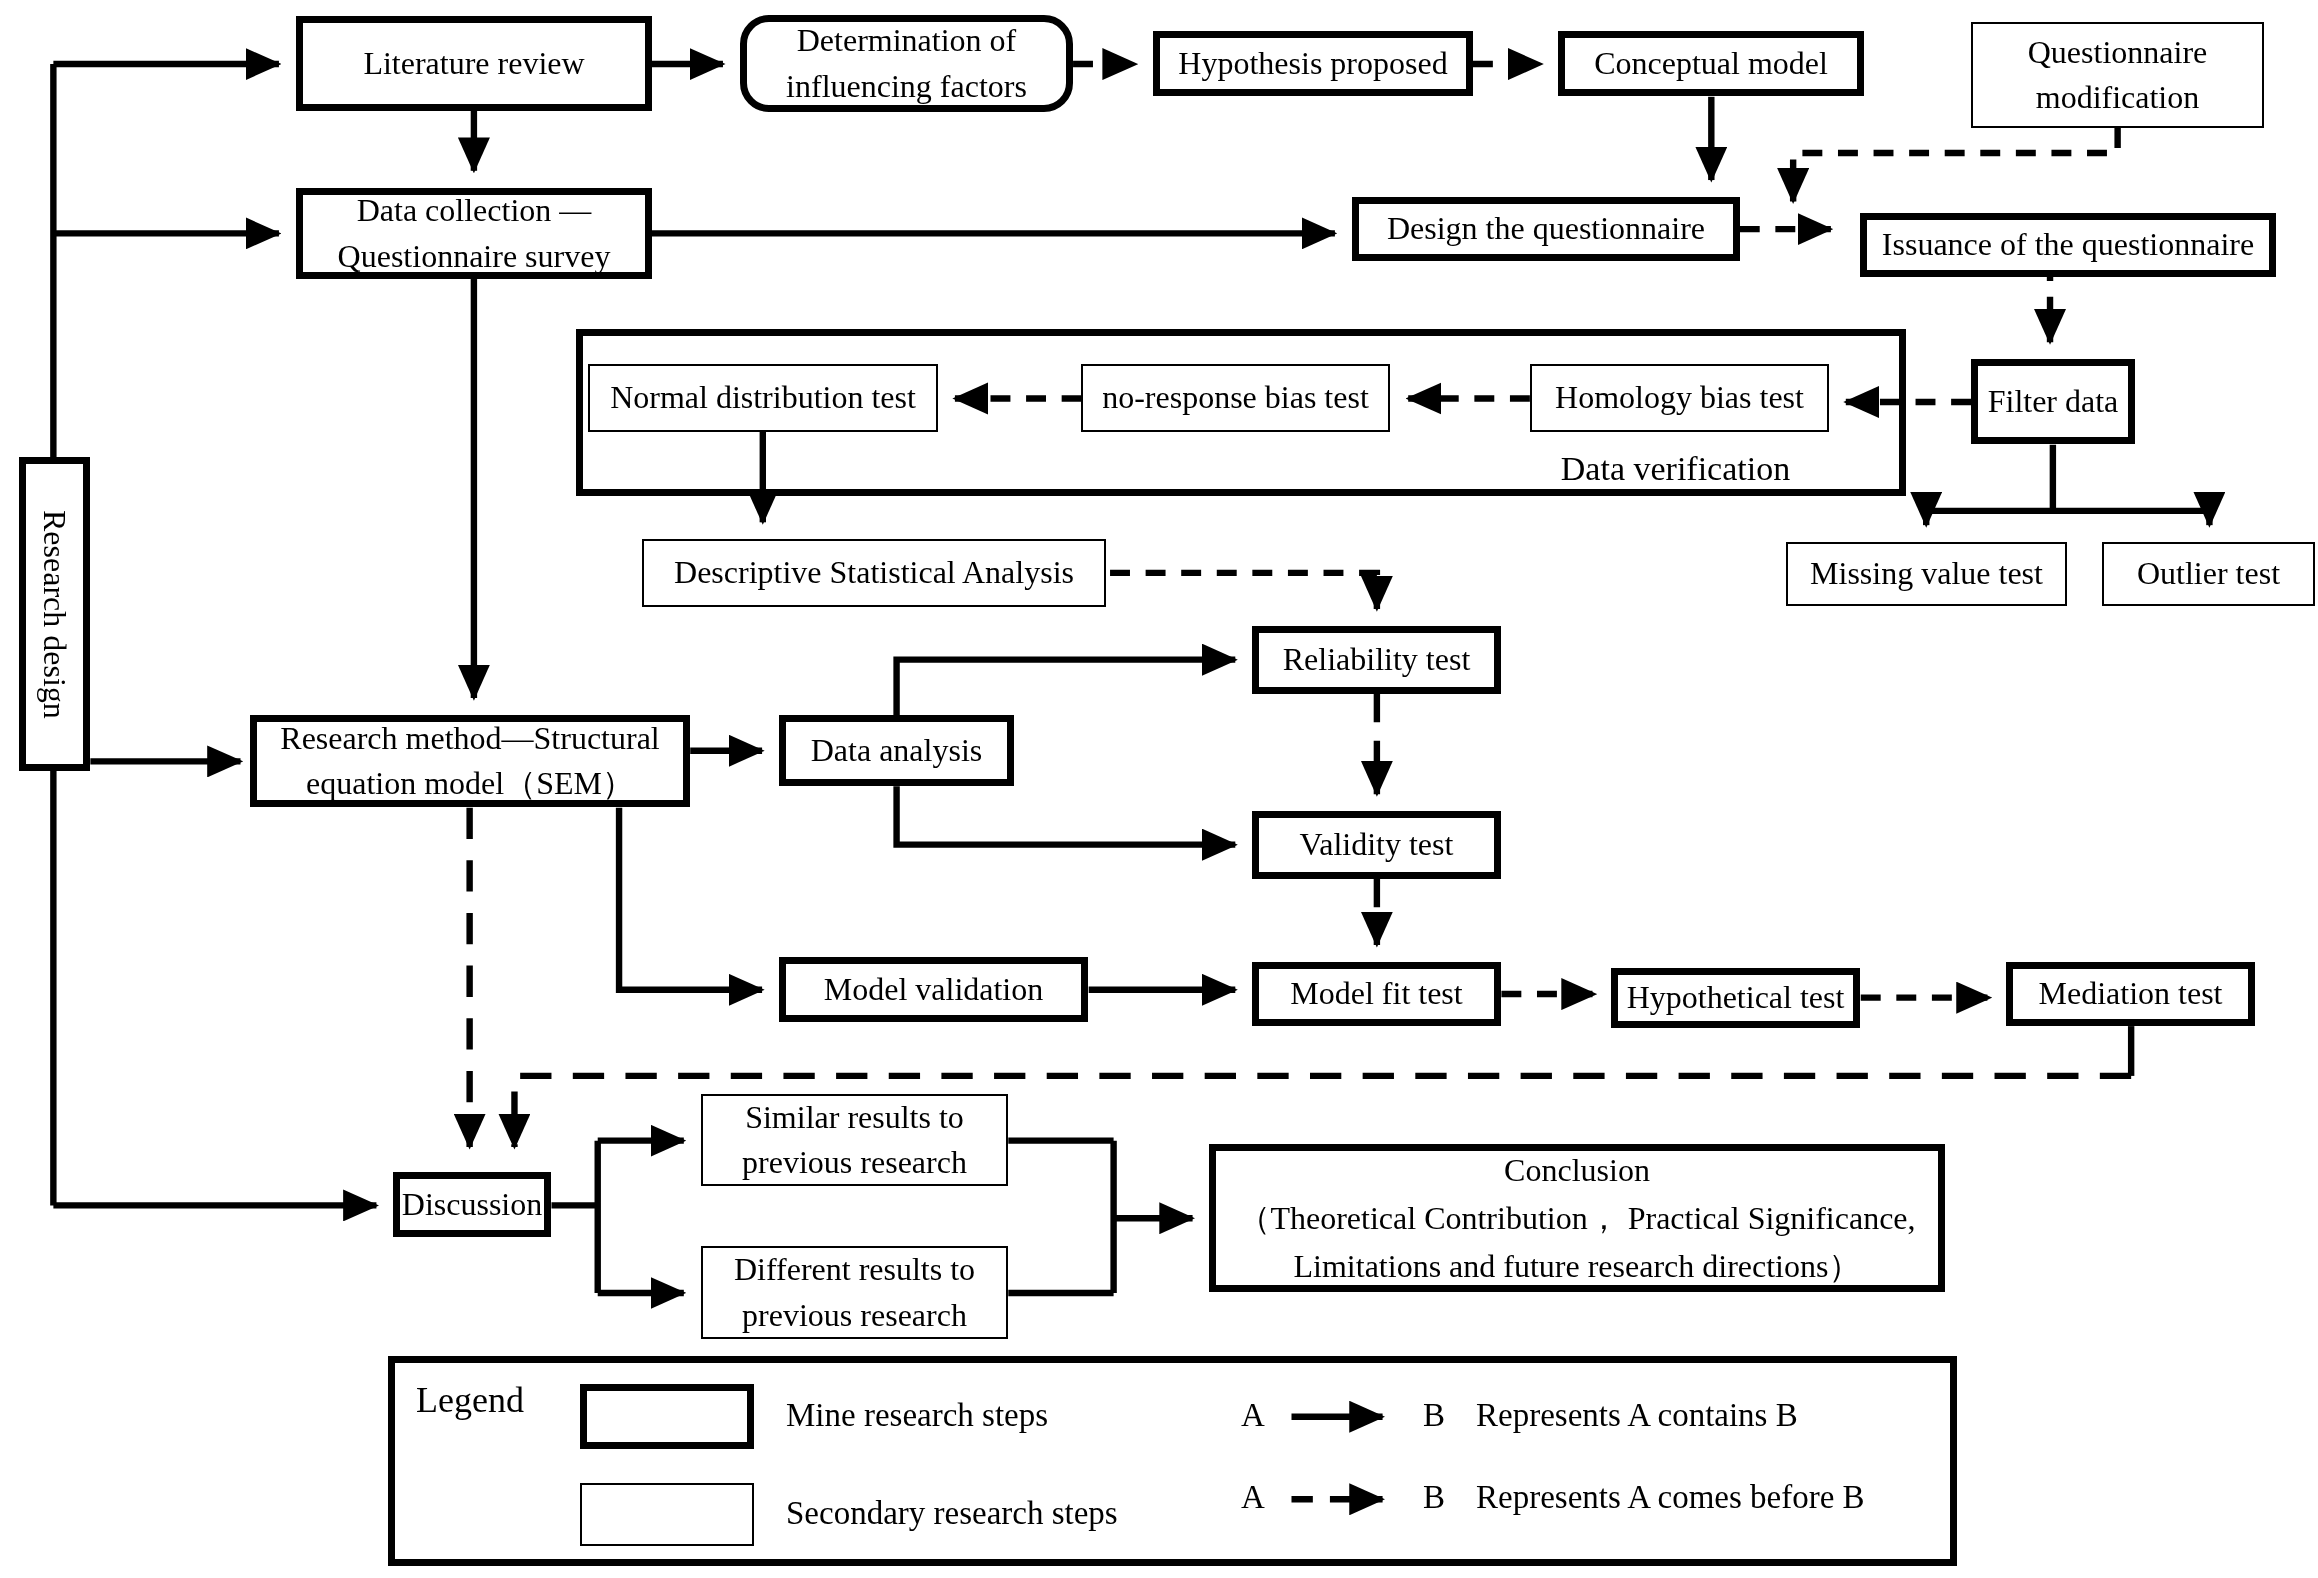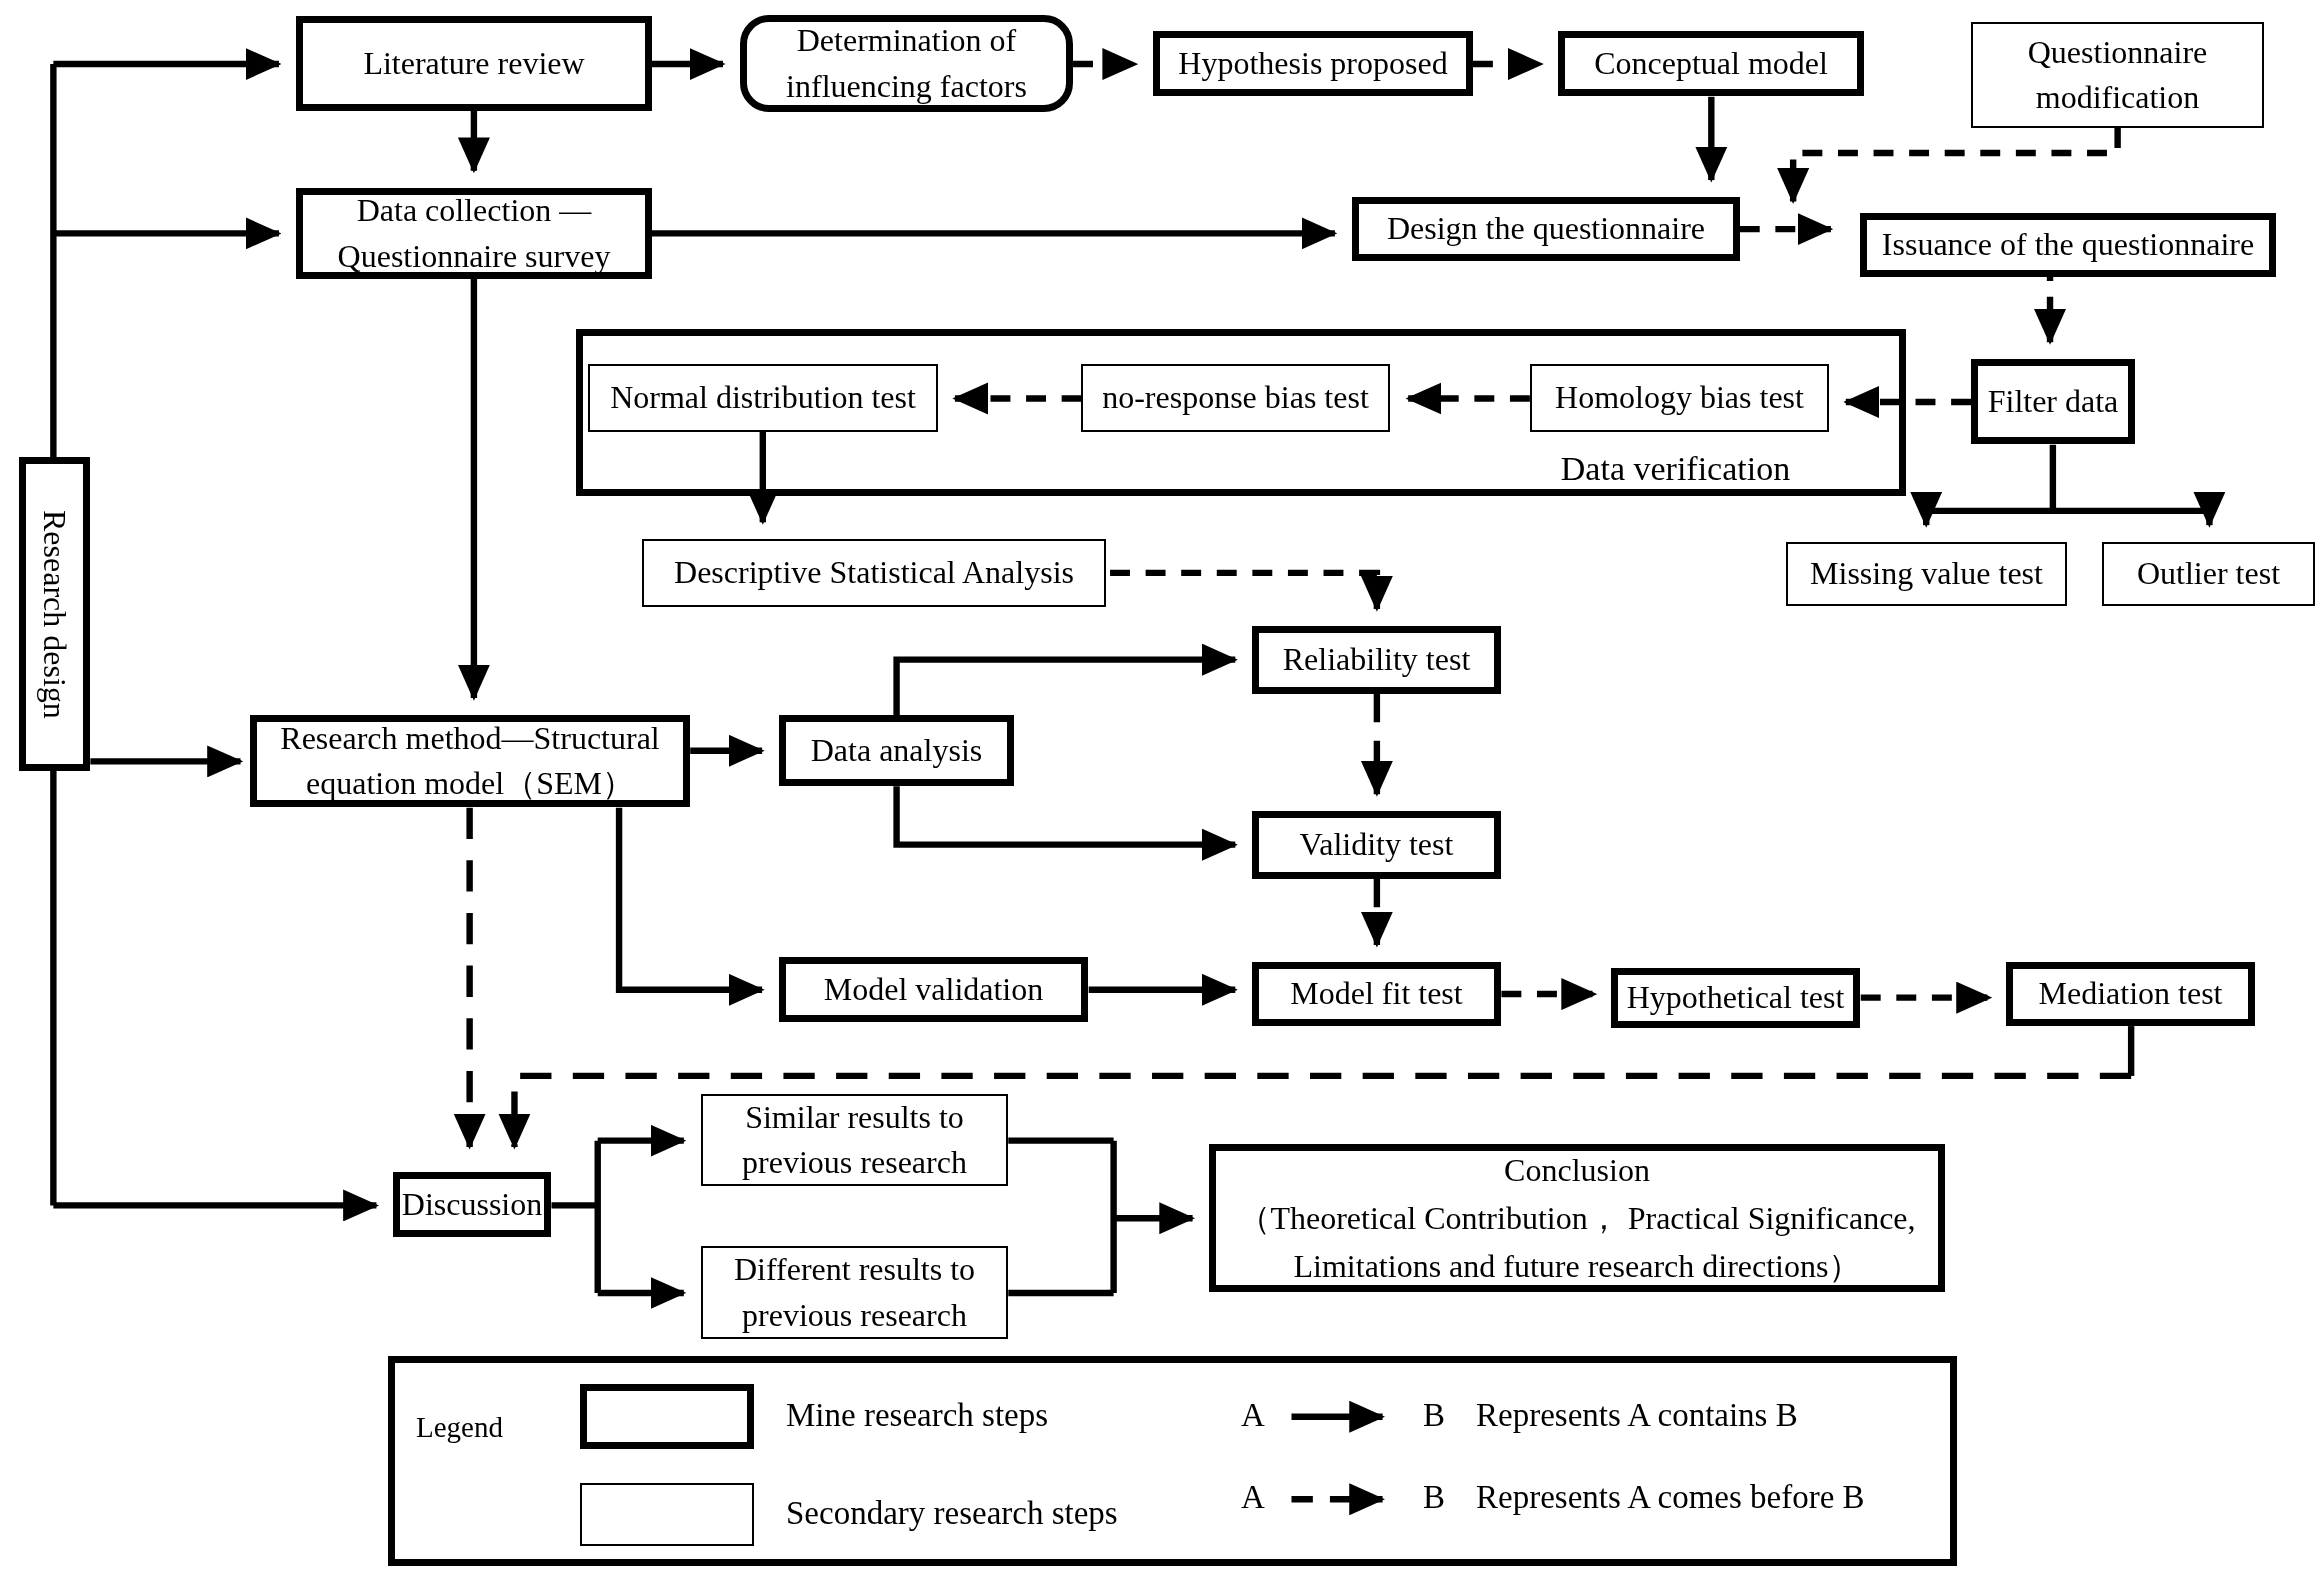--- a/index.html
+++ b/index.html
@@ -7,21 +7,21 @@
        font-family:"Liberation Serif","DejaVu Serif",serif;color:#000;}
   #canvas{position:absolute;left:0;top:0;width:2319px;height:1579px;}
   svg.wires{position:absolute;left:0;top:0;z-index:1;}
   .node{position:absolute;z-index:2;background:#fff;border:7.8px solid #000;
         display:flex;align-items:center;justify-content:center;text-align:center;
         font-size:32px;line-height:1.42;white-space:pre-line;box-sizing:border-box;}
   .node.thin{border-width:2.8px;}
   .container-box{position:absolute;z-index:0;background:#fff;border:7.8px solid #000;box-sizing:border-box;}
   .float-label{position:absolute;z-index:2;font-size:34px;white-space:pre-line;}
   .vert{writing-mode:vertical-rl;}
-  .legend-title{font-size:29px;margin-top:32px;}
+  .legend-title{font-size:36px;}
   .legend-swatch{position:absolute;z-index:2;background:#fff;border:7.8px solid #000;box-sizing:border-box;}
   .legend-swatch.thin{border-width:2.8px;}
   .legend-text{position:absolute;z-index:2;font-size:33px;white-space:nowrap;}
 </style>
 </head>
 <body>
 
 <div id="canvas">
 
   <svg class="wires" width="2319" height="1579" viewBox="0 0 3259 2219" fill="none" stroke="#000" stroke-width="9">

